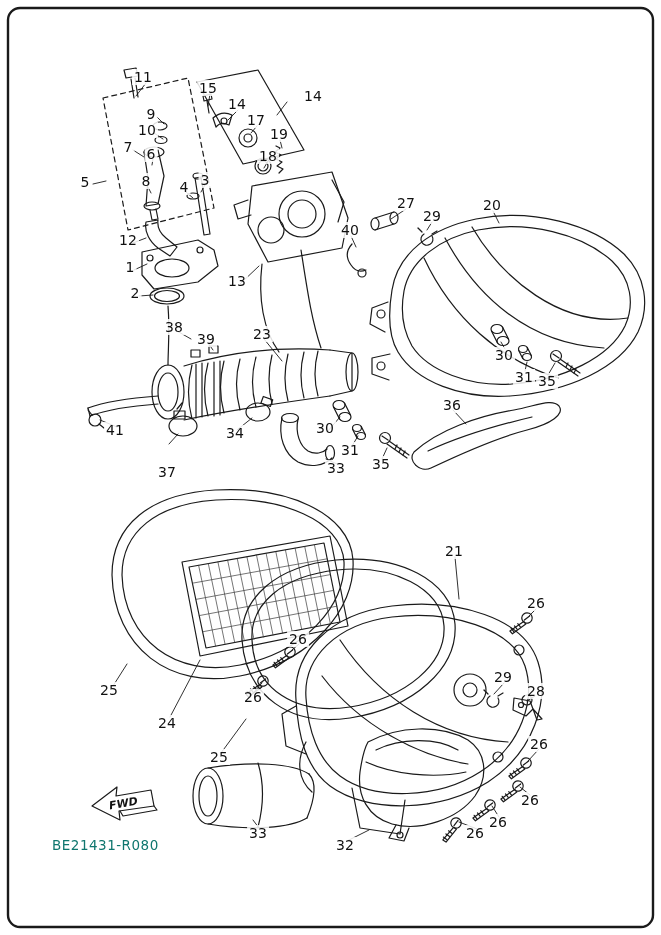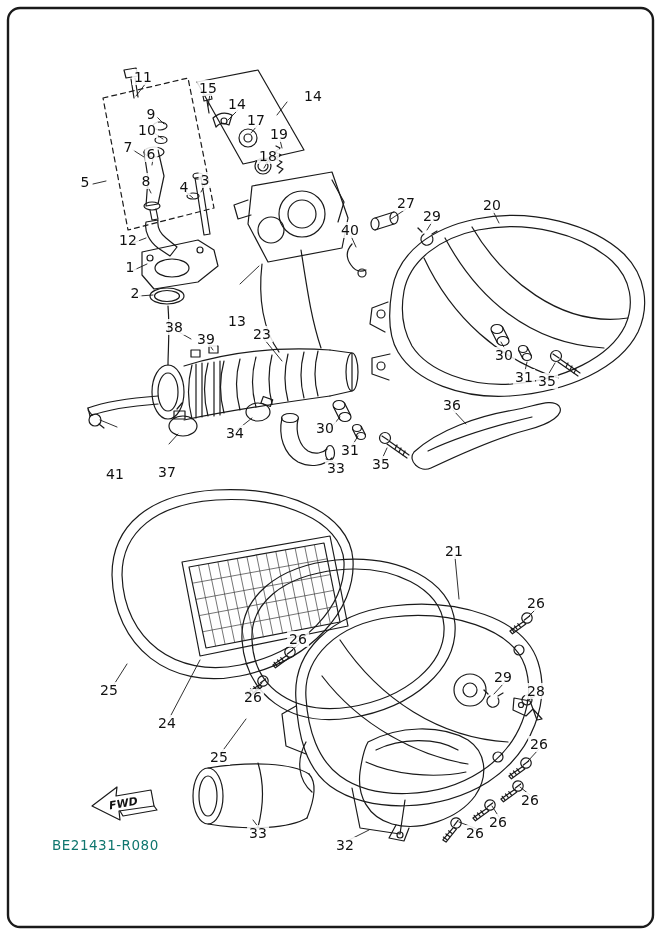--- a/index.html
+++ b/index.html
@@ -360,30 +360,30 @@
       <span class="callout" style="left: 85px; top: 182px;">5</span>
       <span class="callout" style="left: 146px; top: 181px;">8</span>
       <span class="callout" style="left: 205px; top: 180px;">3</span>
       <span class="callout" style="left: 184px; top: 187px;">4</span>
       <span class="callout" style="left: 406px; top: 203px;">27</span>
       <span class="callout" style="left: 492px; top: 205px;">20</span>
       <span class="callout" style="left: 432px; top: 216px;">29</span>
       <span class="callout" style="left: 128px; top: 240px;">12</span>
       <span class="callout" style="left: 350px; top: 230px;">40</span>
       <span class="callout" style="left: 130px; top: 267px;">1</span>
-      <span class="callout" style="left: 237px; top: 281px; margin-top: 40px;">13</span>
+      <span class="callout" style="left: 237px; top: 281px;">13</span>
       <span class="callout" style="left: 135px; top: 293px;">2</span>
       <span class="callout" style="left: 174px; top: 327px;">38</span>
       <span class="callout" style="left: 206px; top: 339px;">39</span>
       <span class="callout" style="left: 262px; top: 334px;">23</span>
       <span class="callout" style="left: 504px; top: 355px;">30</span>
       <span class="callout" style="left: 524px; top: 377px;">31</span>
       <span class="callout" style="left: 547px; top: 381px;">35</span>
       <span class="callout" style="left: 452px; top: 405px;">36</span>
-      <span class="callout" style="left: 115px; top: 430px; margin-top: 44px;">41</span>
+      <span class="callout" style="left: 115px; top: 430px;">41</span>
       <span class="callout" style="left: 235px; top: 433px;">34</span>
       <span class="callout" style="left: 325px; top: 428px;">30</span>
       <span class="callout" style="left: 350px; top: 450px;">31</span>
       <span class="callout" style="left: 167px; top: 448px; margin-top: 24px;">37</span>
       <span class="callout" style="left: 381px; top: 464px;">35</span>
       <span class="callout" style="left: 336px; top: 468px;">33</span>
       <span class="callout" style="left: 454px; top: 551px;">21</span>
       <span class="callout" style="left: 536px; top: 603px;">26</span>
       <span class="callout" style="left: 298px; top: 639px;">26</span>
       <span class="callout" style="left: 109px; top: 690px;">25</span>

